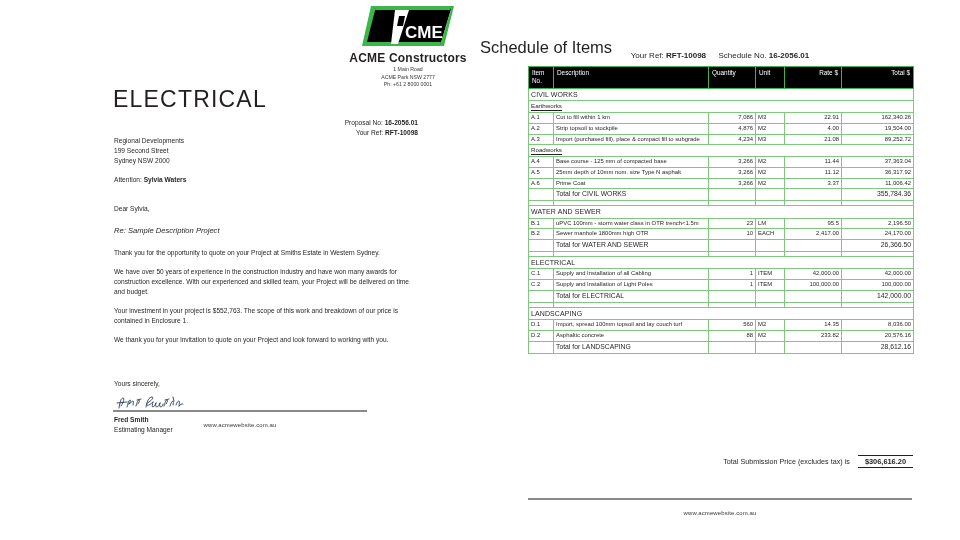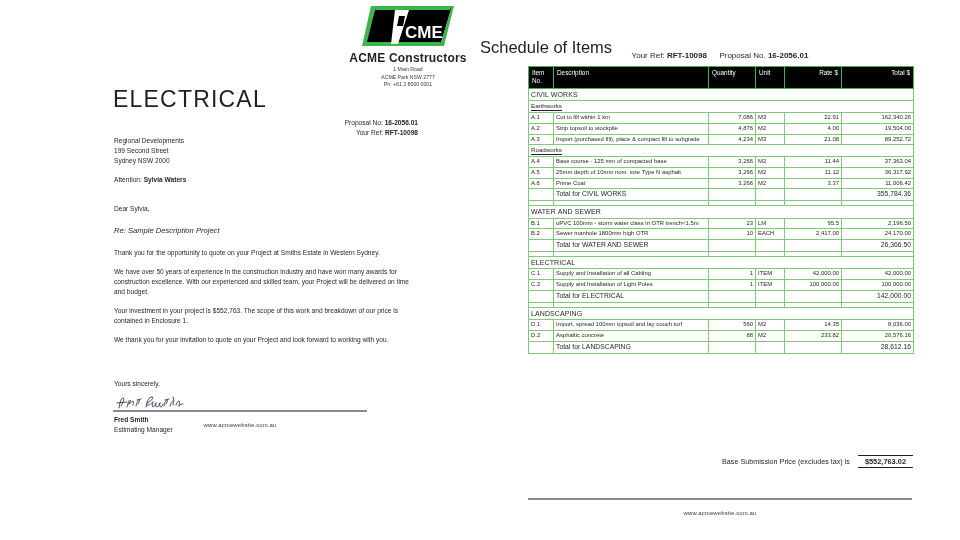--- a/index.html
+++ b/index.html
@@ -348,21 +348,21 @@
 </div>
 
 <div id="page-right">
 
   <div class="sched-title">Schedule of Items</div>
 
   <div class="sched-sub">
     <span>Your Ref:</span>
     <b>RFT-10098</b>
     <span class="gap"></span>
-    <span>Proposal No.</span>
+    <span>Schedule No.</span>
     <b>16-2056.01</b>
   </div>
 
   <div class="tbl-wrap">
     <table class="sched">
       <colgroup>
         <col class="c-item">
           <col class="c-desc">
           <col class="c-qty">
         <col class="c-unit">
@@ -551,21 +551,21 @@
             <td class="c-qty"></td>
             <td class="c-unit"></td>
             <td class="c-rate"></td>
             <td class="total-val">28,612.16</td>
           </tr>
         </tbody>
     </table>
   </div>
 
   <div class="grand">
-    <span>Base Submission Price (excludes tax) is</span>
-    <span class="gval">$552,763.02</span>
+    <span>Total Submission Price (excludes tax) is</span>
+    <span class="gval">$306,616.20</span>
   </div>
 
   <div class="footer">
     <div class="footer-rule"></div>
     <div class="footer-url">www.acmewebsite.com.au</div>
   </div>
 </div>
 
 </body></html>

